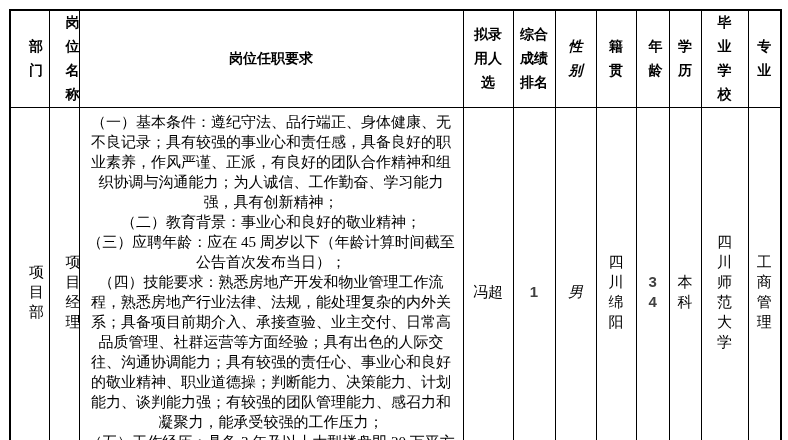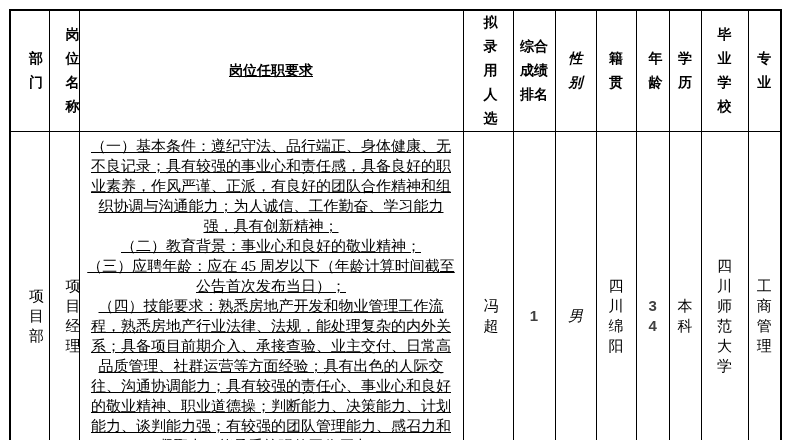--- a/index.html
+++ b/index.html
@@ -45,23 +45,23 @@
   }
   
   table.recruit tbody tr { height: 341px; }
   table.recruit td {
     font-size: 15px;
     line-height: 20px;
   }
   
   .c1  { padding: 0 18px; }
   .c2  { padding: 0 16px; }
-  .c3  { padding: 0 7px; text-decoration: underline; }
-  .c4  { padding: 0 20px; }
-  .c5  { padding: 16px 6px; }
+  .c3  { padding: 0 7px; }
+  .c4  { padding: 0 4px; }
+  .c5  { padding: 8px 6px; }
   .c6  { padding: 0 7px; font-style: italic; }
   .c7  { padding: 16px 7px; }
   .c8  { padding: 0 12px; }
   .c9  { padding: 0 4px; }
   .c10 { padding: 0 14px; }
   .c11 { padding: 0 6px; }
 
   td.requirements-cell {
     text-align: left;
     vertical-align: top;

